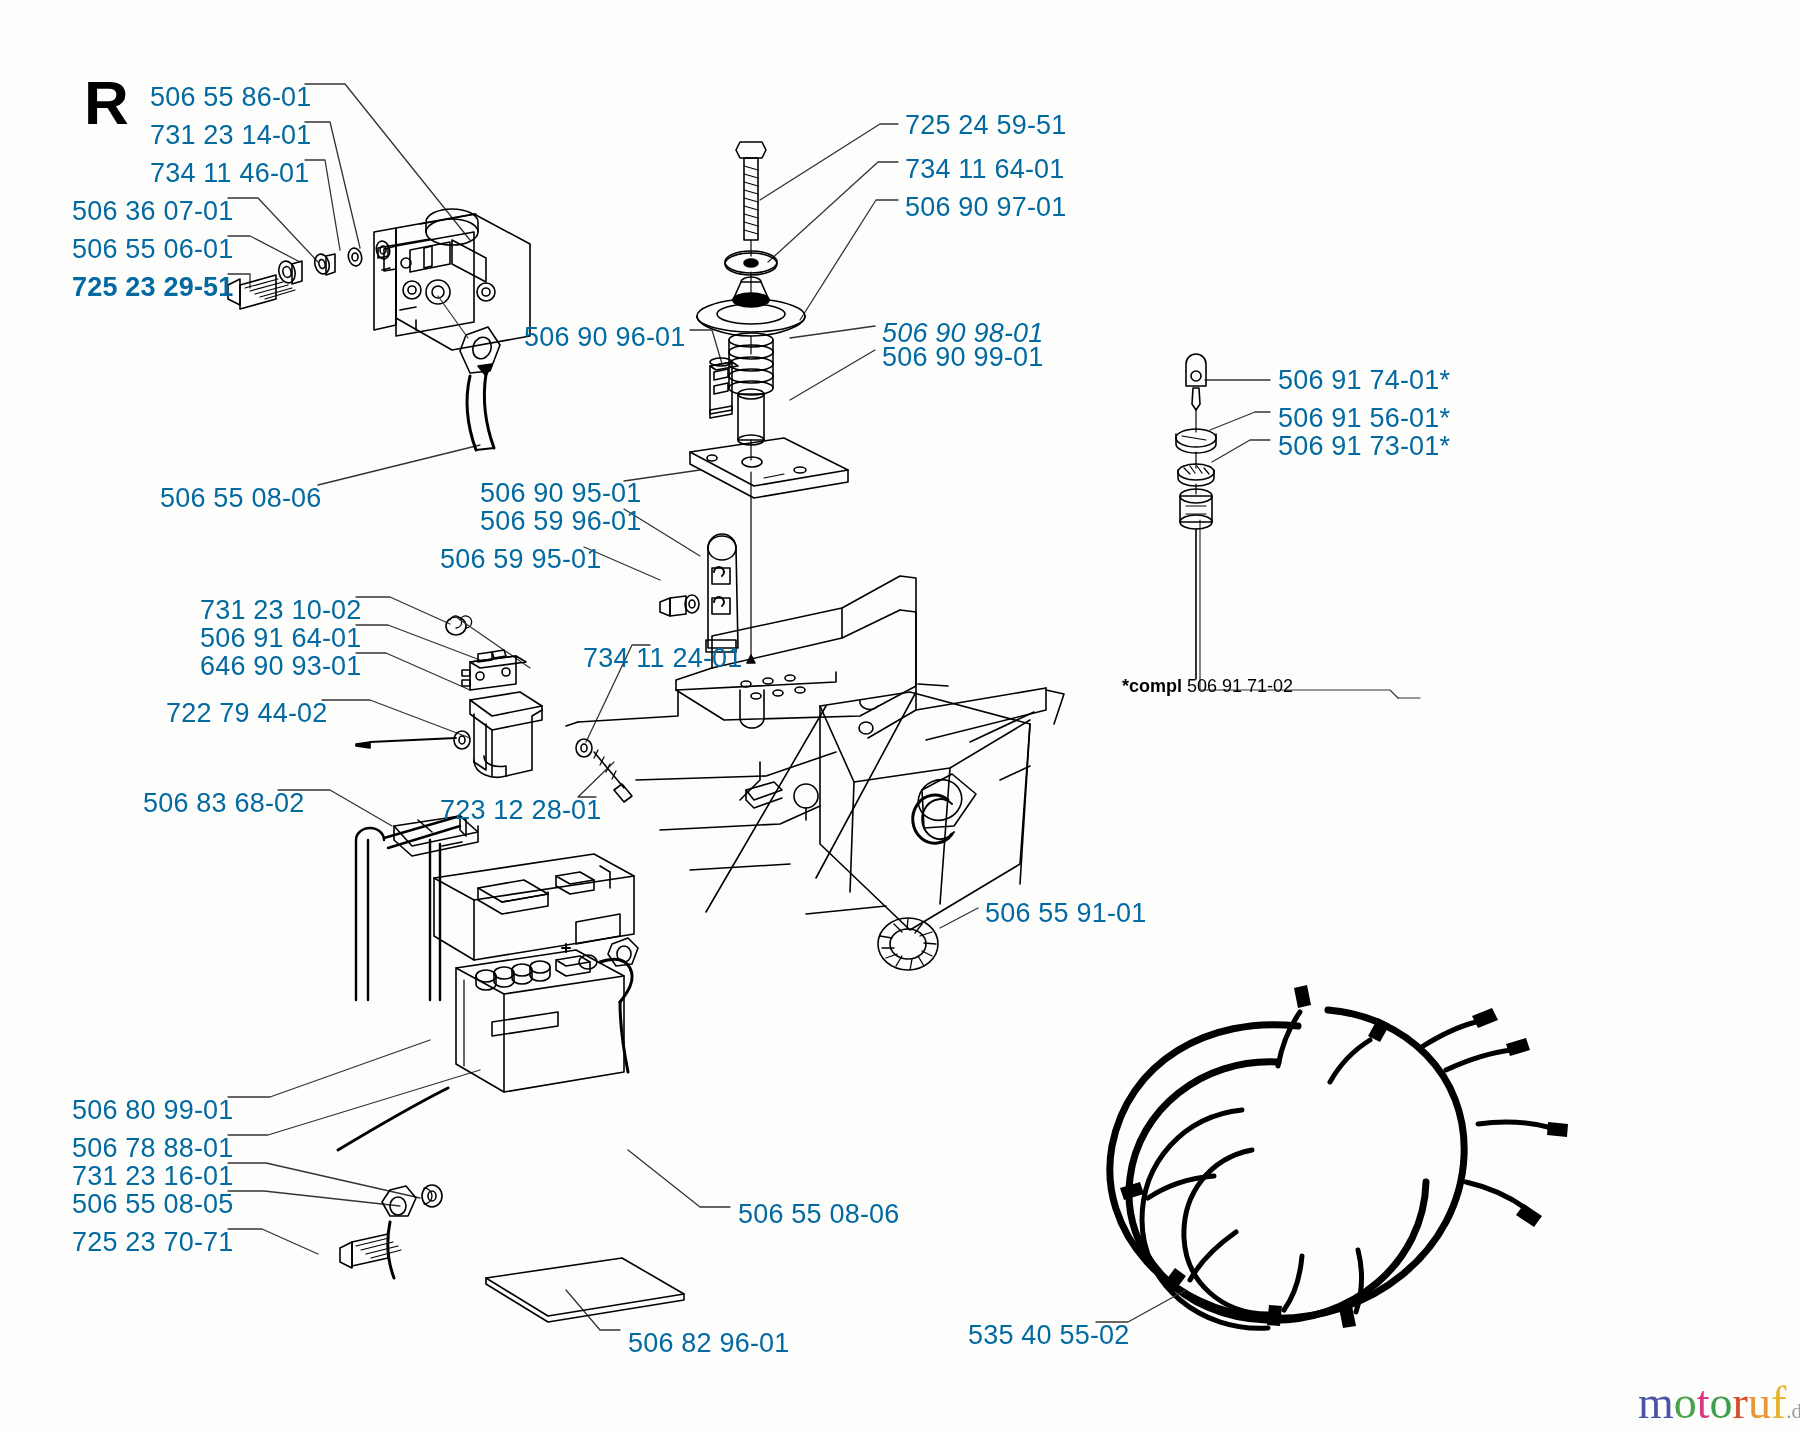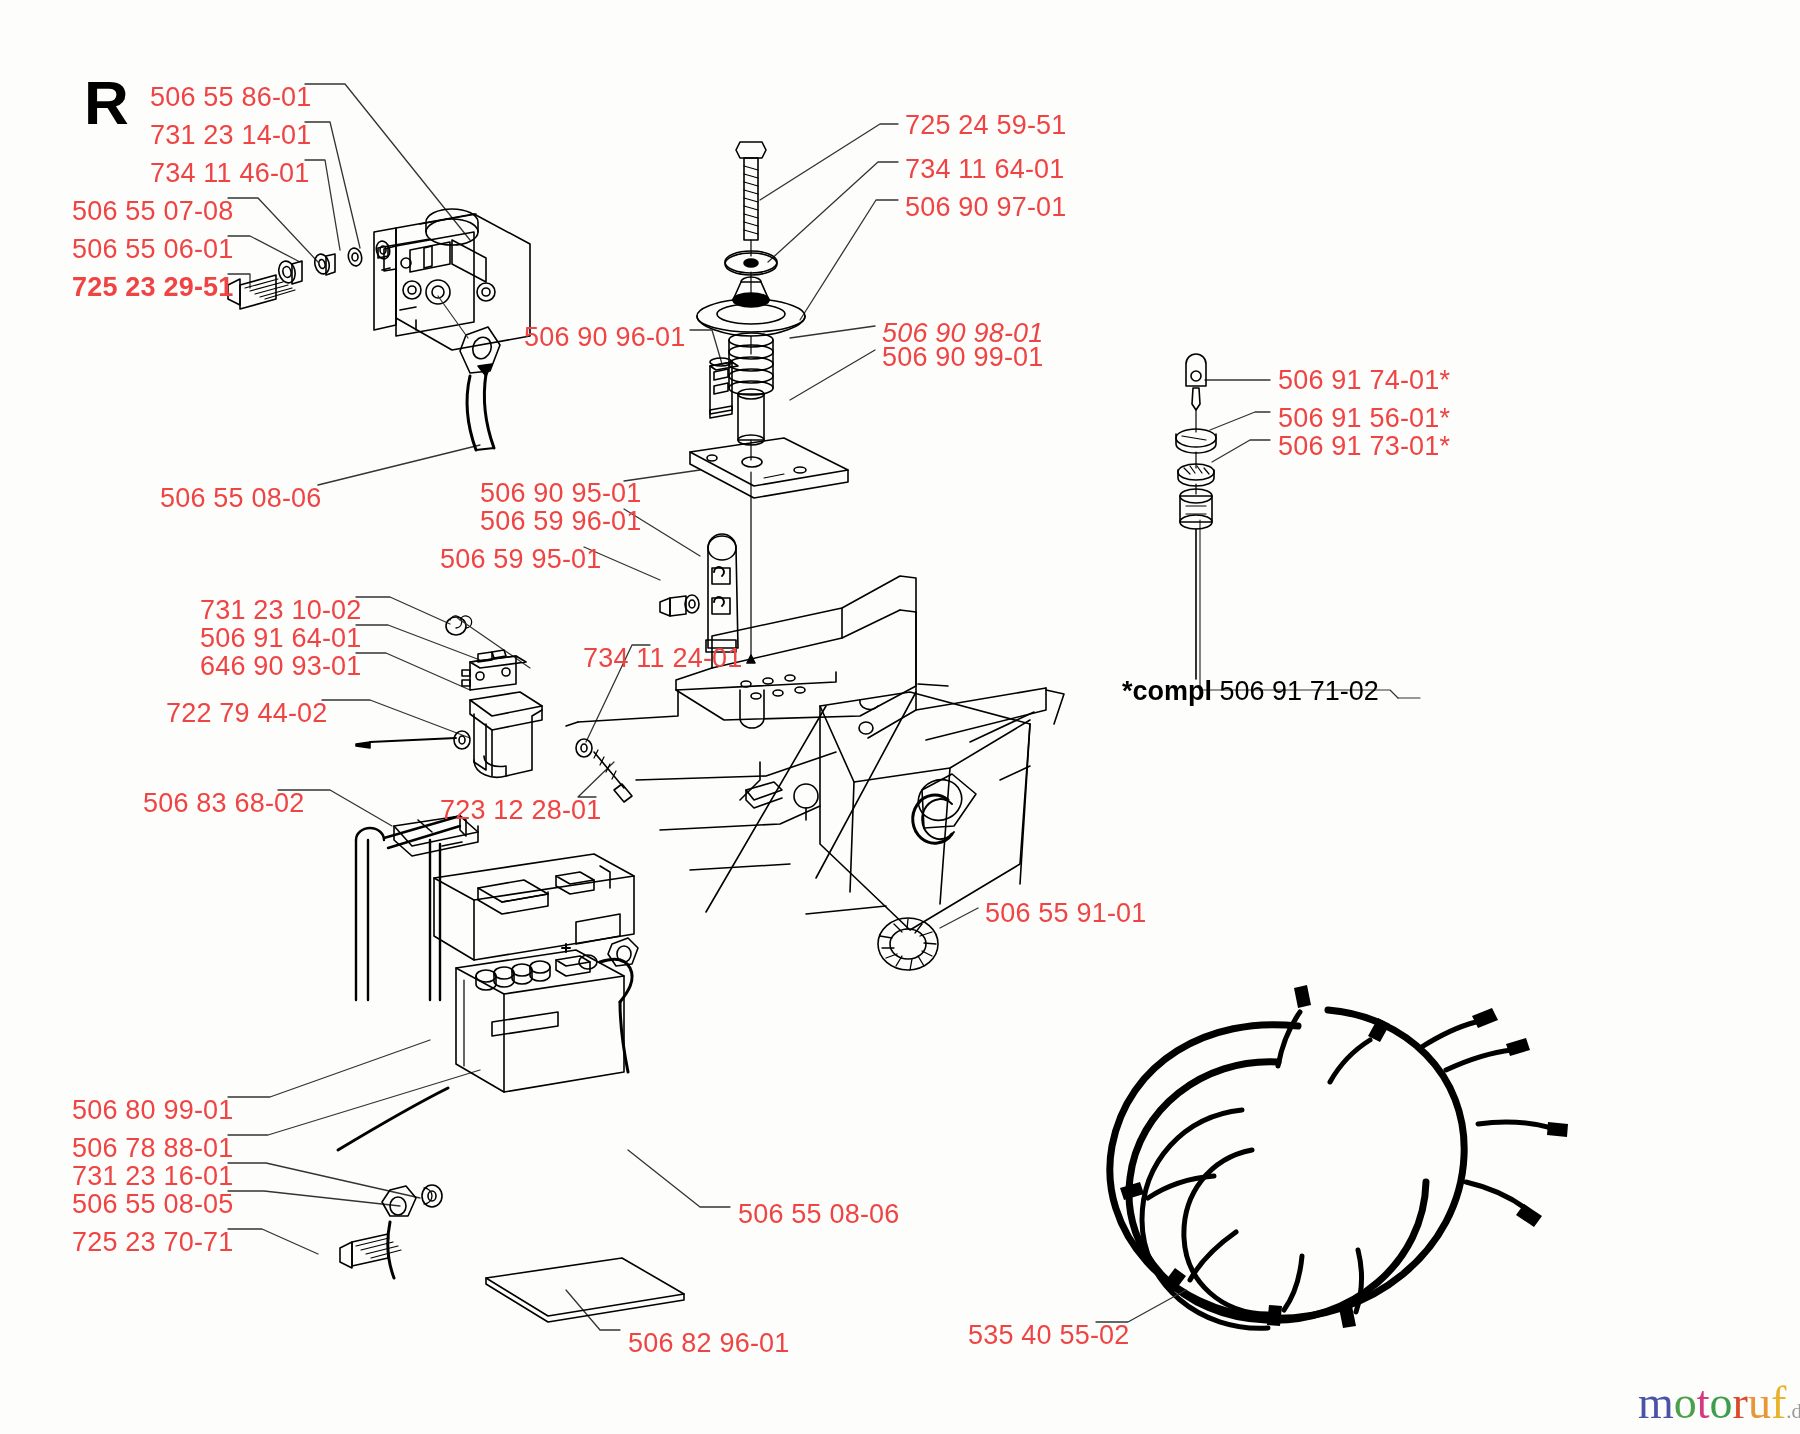--- a/index.html
+++ b/index.html
@@ -1,23 +1,23 @@
 <!DOCTYPE html>
 <html><head>
 <meta charset="utf-8">
 <style>
   html,body{margin:0;padding:0;background:#fdfdfb;}
   body{font-family:"Liberation Sans","DejaVu Sans",sans-serif;}
   #page{position:relative;width:1800px;height:1434px;background:#fdfdfb;overflow:hidden;}
   #art{position:absolute;left:0;top:0;width:1800px;height:1434px;}
   .lbl{position:absolute;font-family:"Liberation Sans","DejaVu Sans",sans-serif;
-       font-size:27px;color:#ef4444;white-space:nowrap;letter-spacing:.2px;line-height:1;}
+       font-size:27px;color:#0369a1;white-space:nowrap;letter-spacing:.2px;line-height:1;}
   .sect{position:absolute;font-family:"Liberation Sans","DejaVu Sans",sans-serif;
         font-size:62px;font-weight:bold;color:#000;line-height:1;}
-  .compl{position:absolute;font-size:27px;white-space:nowrap;color:#000;
+  .compl{position:absolute;font-size:18px;white-space:nowrap;color:#000;
          font-family:"Liberation Sans","DejaVu Sans",sans-serif;}
   .compl b{font-weight:bold;}
   #logo{position:absolute;font-family:"Liberation Serif","DejaVu Serif",serif;
         font-size:46px;line-height:1;white-space:nowrap;}
   #logo .de{font-size:21px;color:#9a9a9a;}
 </style>
 </head>
 <body>
 
 <div id="page">
@@ -473,21 +473,21 @@
       </g>
 
     </g>
   </svg>
 
   <div class="sect" style="left:84px;top:72px;">R</div>
 
   <div class="lbl" style="left:150px;top:84px;">506 55 86-01</div>
   <div class="lbl" style="left:150px;top:122px;">731 23 14-01</div>
   <div class="lbl" style="left:150px;top:160px;">734 11 46-01</div>
-  <div class="lbl" style="left:72px;top:198px;">506 55 07-08</div>
+  <div class="lbl" style="left:72px;top:198px;">506 36 07-01</div>
   <div class="lbl" style="left:72px;top:236px;">506 55 06-01</div>
   <div class="lbl" style="left:72px;top:274px;font-weight:bold;">725 23 29-51</div>
   <div class="lbl" style="left:160px;top:485px;">506 55 08-06</div>
 
   <div class="lbl" style="left:905px;top:112px;">725 24 59-51</div>
   <div class="lbl" style="left:905px;top:156px;">734 11 64-01</div>
   <div class="lbl" style="left:905px;top:194px;">506 90 97-01</div>
 
   <div class="lbl" style="left:524px;top:324px;">506 90 96-01</div>
   <div class="lbl" style="left:882px;top:320px;font-style:italic;">506 90 98-01</div>

